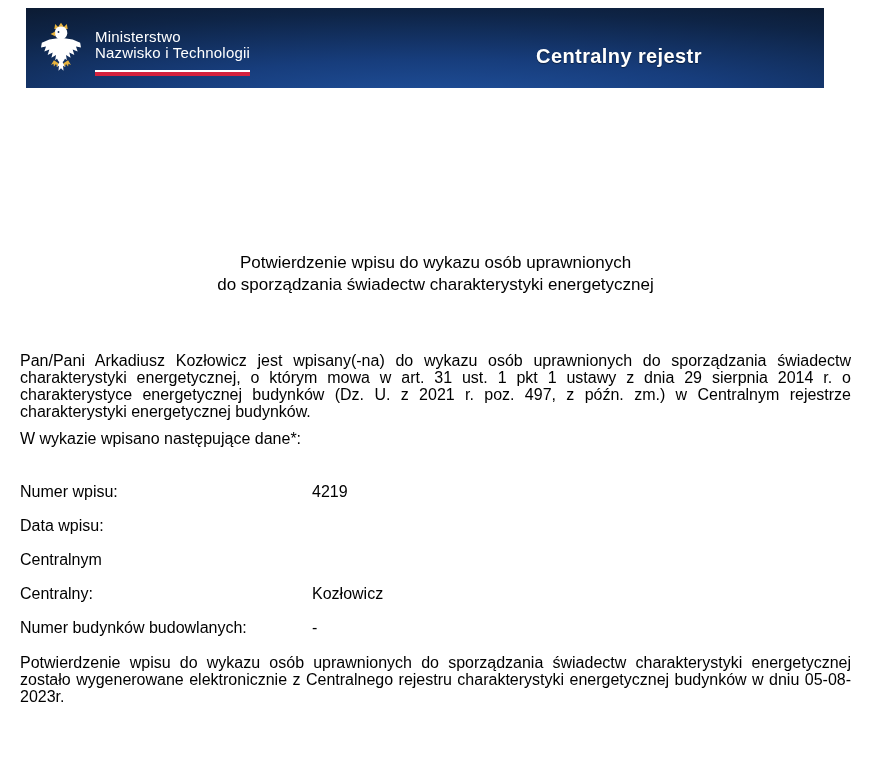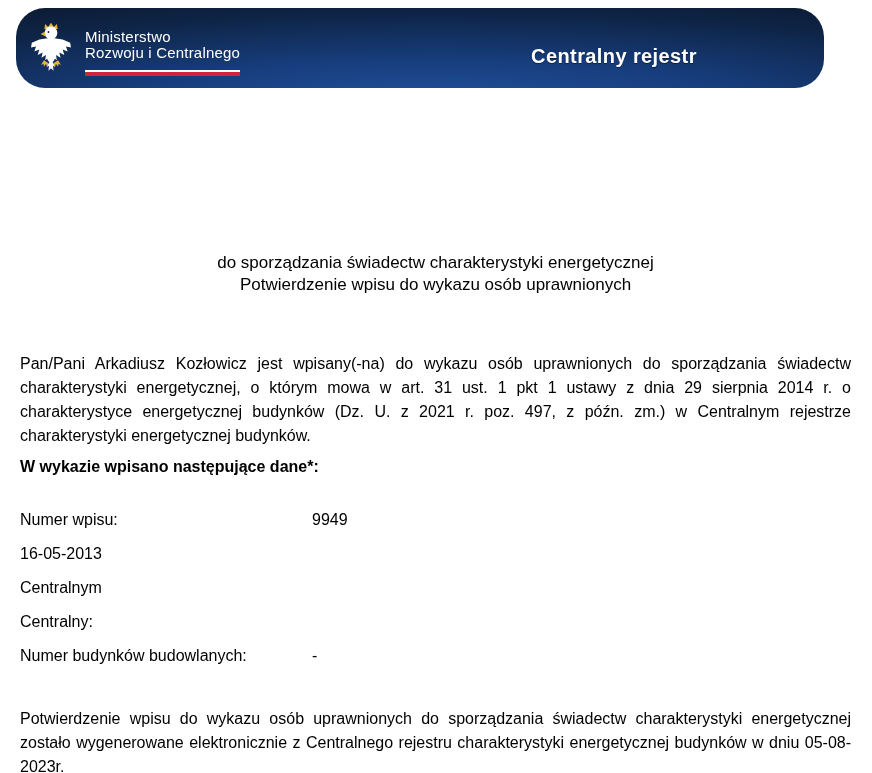--- a/index.html
+++ b/index.html
@@ -8,27 +8,26 @@
     width: 872px;
     height: 773px;
     background: #ffffff;
     overflow: hidden;
     font-family: "Liberation Sans", sans-serif;
     color: #000000;
   }
 
   
   .banner {
-    margin: 8px 48px 0 16px;
+    margin: 8px 48px 0 26px;
     height: 80px;
     display: flex;
     align-items: stretch;
     background: radial-gradient(115% 170% at 52% 122%,
                 #2153a0 0%, #173d7c 34%, #0e2446 68%, #0a1322 100%);
-    border-radius: 29px;
   }
   .banner-left {
     width: 388px;
     display: flex;
     align-items: flex-start;
     padding-left: 14px;
   }
   .eagle-wrap { margin-top: 14px; width: 42px; flex: 0 0 42px; }
   .wordmark { margin-left: 13px; margin-top: 21px; }
   .wordmark .wm-line {
@@ -65,42 +64,42 @@
   .doc-title {
     margin-top: 164px;
     text-align: center;
     font-size: 17px;
     line-height: 22px;
   }
   .doc-title .t-line { display: block; }
 
   .para {
     font-size: 16px;
-    line-height: 24px;
+    line-height: 17px;
     text-align: justify;
   }
   .intro-para { margin-top: 56px; }
 
   .fields-heading {
     margin-top: 9px;
     font-size: 16px;
     line-height: 20px;
   }
 
   .fields { margin-top: 33px; }
   .field-row {
     display: flex;
     font-size: 16px;
     line-height: 20px;
     margin-bottom: 14px;
   }
   .field-label { width: 292px; flex: 0 0 292px; }
   .field-value { flex: 1; }
 
-  .footer-para { margin-top: 41px; }
+  .footer-para { margin-top: 16px; }
 </style>
 </head>
 <body>
 
 <header class="banner">
   <div class="banner-left">
     <div class="eagle-wrap">
       <svg viewBox="0 0 100 132" width="42" height="55" aria-hidden="true">
         <path fill="#e6b33e" d="M34,17 L36,5 L43,12 L50,2 L57,12 L64,5 L66,17 Z"></path>
         <path fill="#ffffff" d="M50,11 C40,11 35,18 35,27 C35,34 40,39 45,41 L55,41 C60,39 65,34 65,27 C65,18 60,11 50,11 Z"></path>
@@ -108,55 +107,56 @@
         <circle cx="44" cy="24" r="2.2" fill="#112a52"></circle>
         <path fill="#ffffff" d="M50,38 L78,42 L96,50 L98,61 L86,59 L90,71 L78,66 L82,79 L70,73 L73,86 L62,79 L64,92 L55,84 L50,87 L45,84 L36,92 L38,79 L27,86 L30,73 L18,79 L22,66 L10,71 L14,59 L2,61 L4,50 L22,42 Z"></path>
         <ellipse cx="50" cy="68" rx="13" ry="29" fill="#ffffff"></ellipse>
         <path fill="#ffffff" d="M50,90 L39,108 L45,105 L44,117 L50,111 L56,117 L55,105 L61,108 Z"></path>
         <path fill="#e6b33e" d="M33,92 L26,103 L32,100 L33,107 L38,101 L41,108 L44,99 Z"></path>
         <path fill="#e6b33e" d="M67,92 L74,103 L68,100 L67,107 L62,101 L59,108 L56,99 Z"></path>
       </svg>
     </div>
     <div class="wordmark">
       <div class="wm-line">Ministerstwo</div>
-      <div class="wm-line">Rozwoju i Centralnego</div>
+      <div class="wm-line">Nazwisko i Technologii</div>
       <div class="flag-stripe">
         <div class="flag-white"></div>
         <div class="flag-red"></div>
       </div>
     </div>
   </div>
   <div class="banner-right">
     <div class="registry-line">Centralny rejestr</div>
   </div>
 </header>
 
 <main class="doc">
   <h1 class="doc-title" style="font-weight:normal; margin-bottom:0;">
+    <span class="t-line">Potwierdzenie wpisu do wykazu osób uprawnionych</span>
     <span class="t-line">do sporządzania świadectw charakterystyki energetycznej</span>
-    <span class="t-line">Potwierdzenie wpisu do wykazu osób uprawnionych</span>
   </h1>
 
   <p class="para intro-para" style="margin-bottom:0;">Pan/Pani Arkadiusz Kozłowicz jest wpisany(-na) do wykazu osób uprawnionych do sporządzania świadectw charakterystyki energetycznej, o którym mowa w art. 31 ust. 1 pkt 1 ustawy z dnia 29 sierpnia 2014 r. o charakterystyce energetycznej budynków (Dz. U. z 2021 r. poz. 497, z późn. zm.) w Centralnym rejestrze charakterystyki energetycznej budynków.</p>
 
-  <p class="fields-heading" style="margin-bottom:7px;font-weight:bold;">W wykazie wpisano następujące dane*:</p>
+  <p class="fields-heading" style="margin-bottom:7px;">W wykazie wpisano następujące dane*:</p>
 
   <div class="fields">
     <div class="field-row">
       <span class="field-label">Numer wpisu:</span>
-      <span class="field-value">9949</span>
+      <span class="field-value">4219</span>
     </div>
     <div class="field-row">
-      <span class="field-value">16-05-2013</span>
+      <span class="field-label">Data wpisu:</span>
     </div>
     <div class="field-row">
       <span class="field-value">Centralnym</span>
     </div>
     <div class="field-row">
       <span class="field-label">Centralny:</span>
+      <span class="field-value">Kozłowicz</span>
     </div>
     <div class="field-row">
       <span class="field-label">Numer budynków budowlanych:</span>
       <span class="field-value">-</span>
     </div>
   </div>
 
   <p class="para footer-para" style="margin-bottom:0;">Potwierdzenie wpisu do wykazu osób uprawnionych do sporządzania świadectw charakterystyki energetycznej zostało wygenerowane elektronicznie z Centralnego rejestru charakterystyki energetycznej budynków w dniu 05-08-2023r.</p>
 </main>
 

